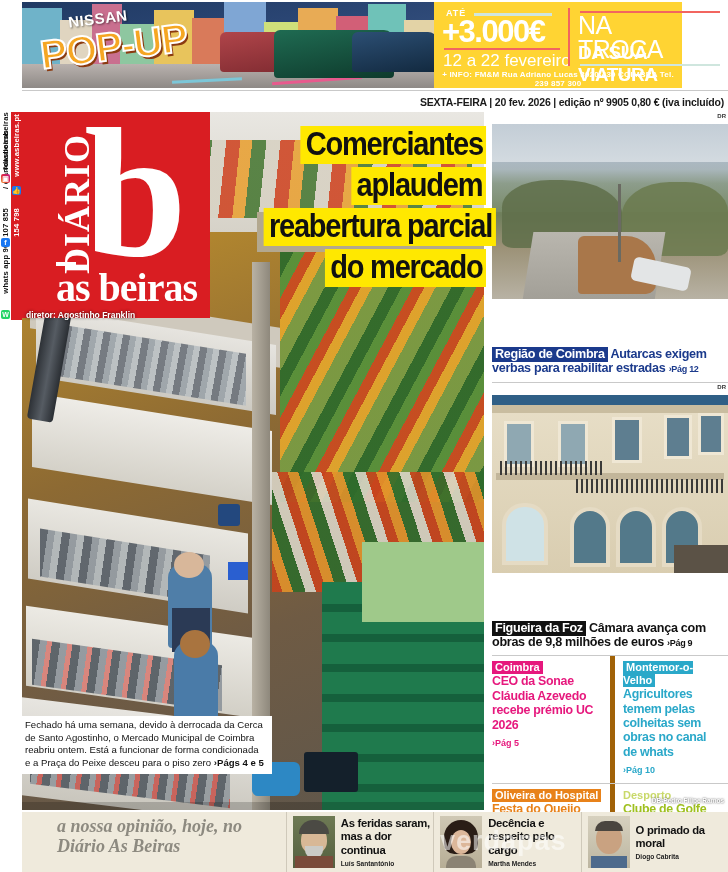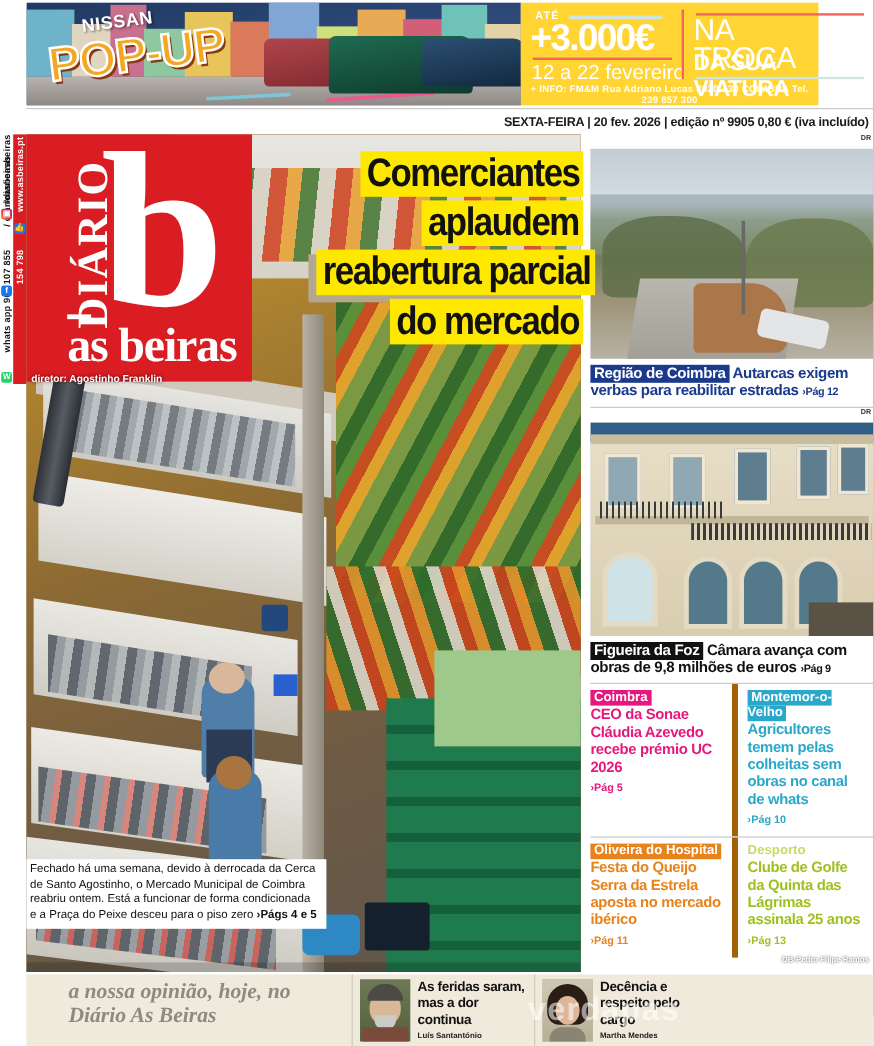--- a/index.html
+++ b/index.html
@@ -155,21 +155,21 @@
   .credit-right{
     position:absolute; right:2px; font-size:6px; font-weight:bold; color:#333;
   }
 
   
   .rightcol{position:absolute; left:492px; top:112px; width:236px; height:698px;}
   .r-rule{height:1px; background:#c9c9c9; width:100%;}
   .r-photo{width:236px; overflow:hidden; position:relative; background:#cfd6dc;}
 
   .story-head{ font-size:12.6px; font-weight:bold; line-height:1.14;
-               letter-spacing:-.3px; }
+               letter-spacing:-.3px;margin-top:43px; }
   .kicker{ padding:0 3px 1px 3px; color:#ffffff; font-weight:bold;}
   .pag{ font-size:9px; font-weight:bold; white-space:nowrap;}
 
   .grid4{ display:flex; flex-wrap:wrap; width:236px;}
   .cell{ width:118px; padding:5px 6px 6px 0; }
   .cell.right{ padding-left:8px; border-left:5px solid #a16207;}
   .cell-k{ font-size:11px; font-weight:bold; line-height:1.18; }
   .cell-t{ font-size:12.4px; font-weight:bold; line-height:1.16; letter-spacing:-.3px;}
 
   
@@ -471,15 +471,27 @@
       <div style="position:absolute;left:4px;top:4px;width:34px;height:34px;background:#2a1d16;border-radius:50% 50% 30% 30%;"></div>
       <div style="position:absolute;left:11px;top:14px;width:20px;height:24px;background:#dcb79a;border-radius:50%;"></div>
       <div style="position:absolute;left:6px;top:40px;width:30px;height:14px;background:#8b8374;border-radius:10px 10px 0 0;"></div>
     </div>
     <div class="op-text">
       <div class="op-ttl">Decência e respeito pelo cargo</div>
       <div class="op-auth">Martha Mendes</div>
     </div>
   </div>
 
+  <div class="op-item" style="width:152px;">
+    <div class="op-photo">
+      <div style="position:absolute;inset:0;background:linear-gradient(#d7d1bf,#bdb6a1);"></div>
+      <div style="position:absolute;left:8px;top:8px;width:26px;height:30px;background:#c9a281;border-radius:48%;"></div>
+      <div style="position:absolute;left:7px;top:5px;width:28px;height:10px;background:#4a453f;border-radius:12px 12px 0 0;"></div>
+      <div style="position:absolute;left:3px;top:40px;width:36px;height:14px;background:#4d6a8c;"></div>
+    </div>
+    <div class="op-text">
+      <div class="op-ttl">O primado da moral</div>
+      <div class="op-auth">Diogo Cabrita</div>
+    </div>
+  </div>
 </div>
 
 <div class="watermark">verdapas</div>
 
 </body></html>

